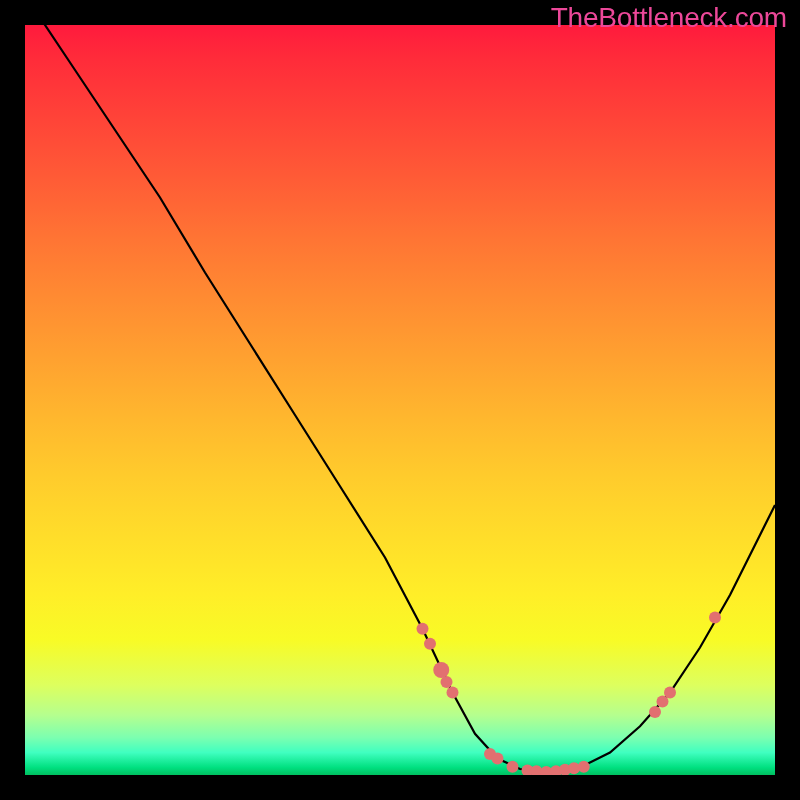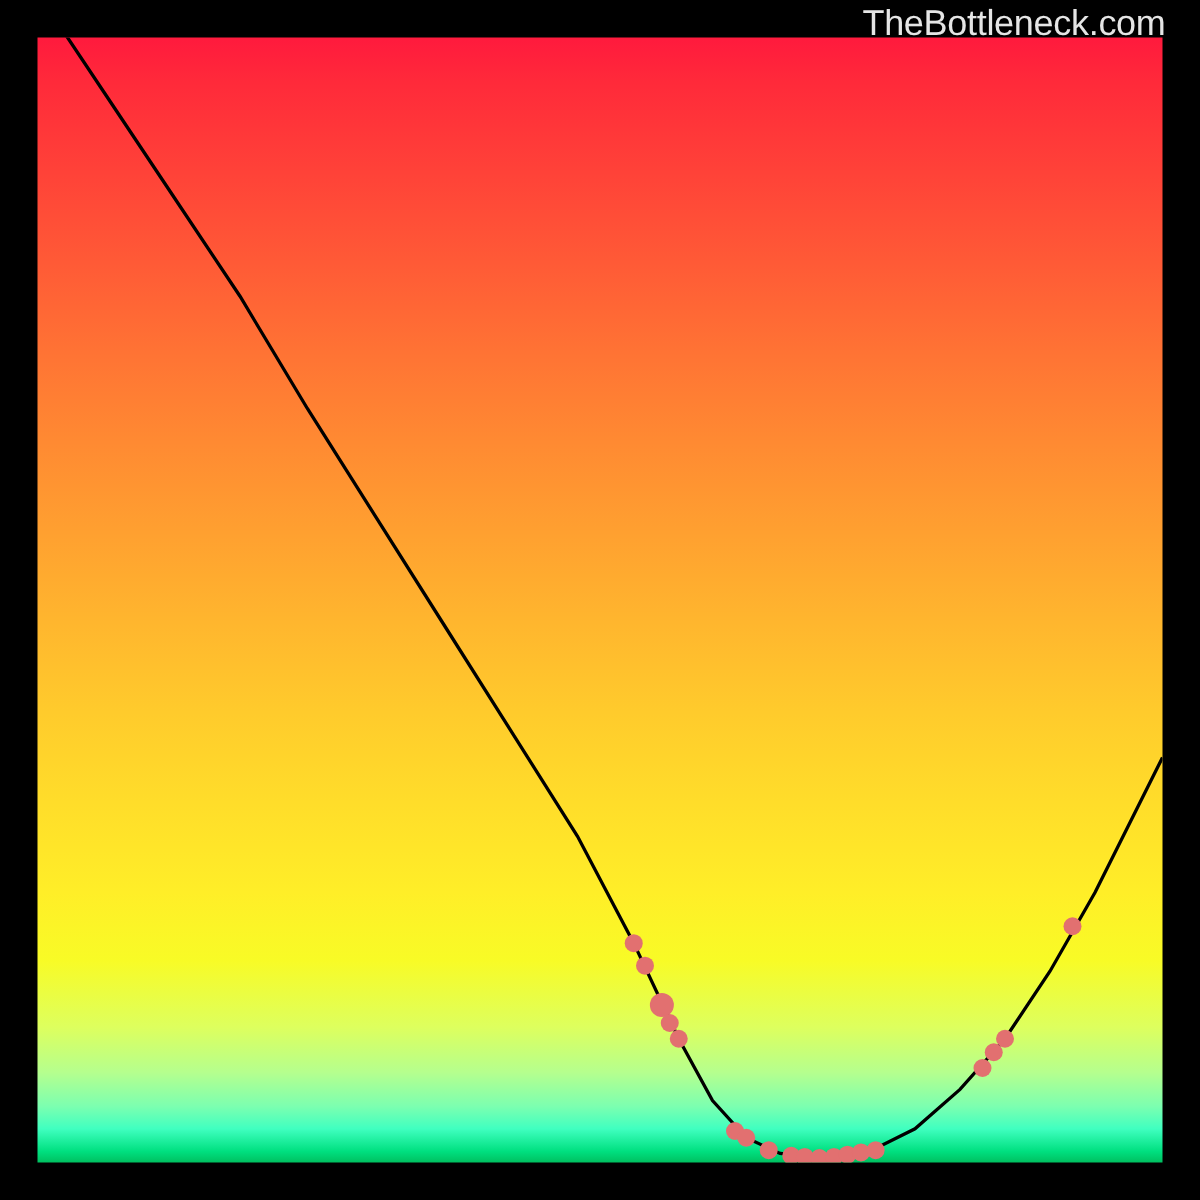--- a/index.html
+++ b/index.html
@@ -39,25 +39,25 @@
       #b5ff8e 92%,
       #7cffb0 95%,
       #40ffc0 97%,
       #00e080 99%,
       #00c060 100%
     );
   }
   .watermark {
     position: absolute;
     top: 2px;
-    right: 23px;
+    right: 13px;
     font-family: Verdana, Geneva, sans-serif;
-    font-size: 24px;
+    font-size: 28px;
     font-weight: 500;
-    color: #e5e5e5;
+    color: #ec4899;
     letter-spacing: -0.2px;
   }
   svg.plot {
     position: absolute;
     inset: 0;
   }
 </style>
 </head>
 <body>
 

